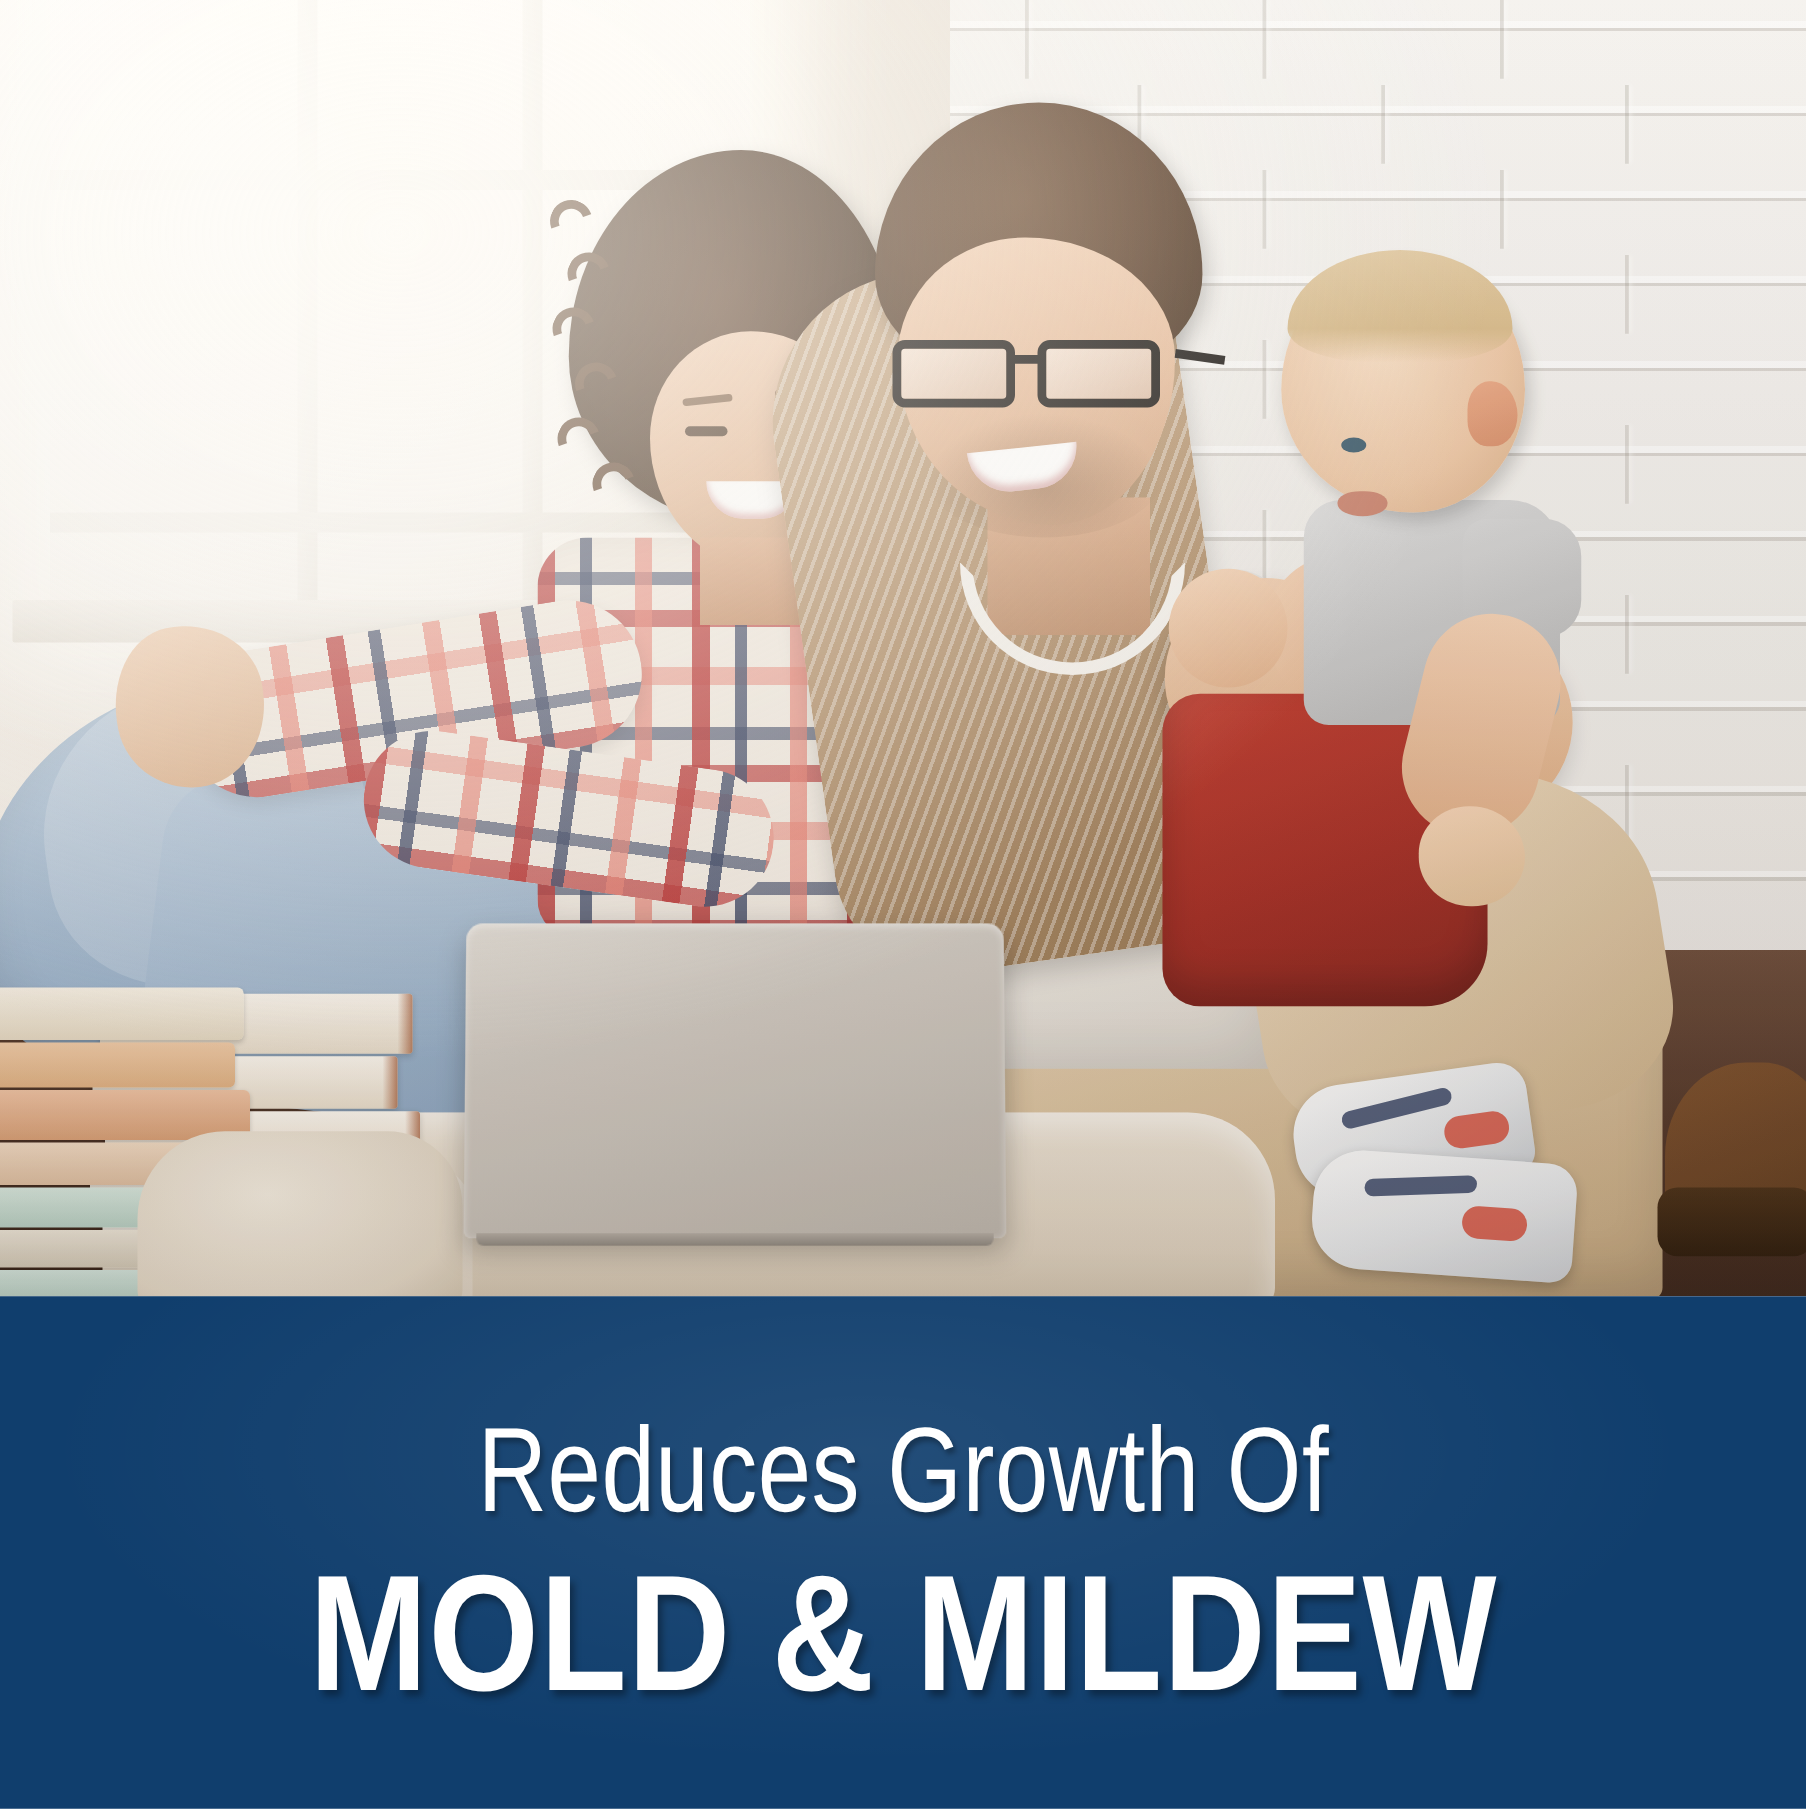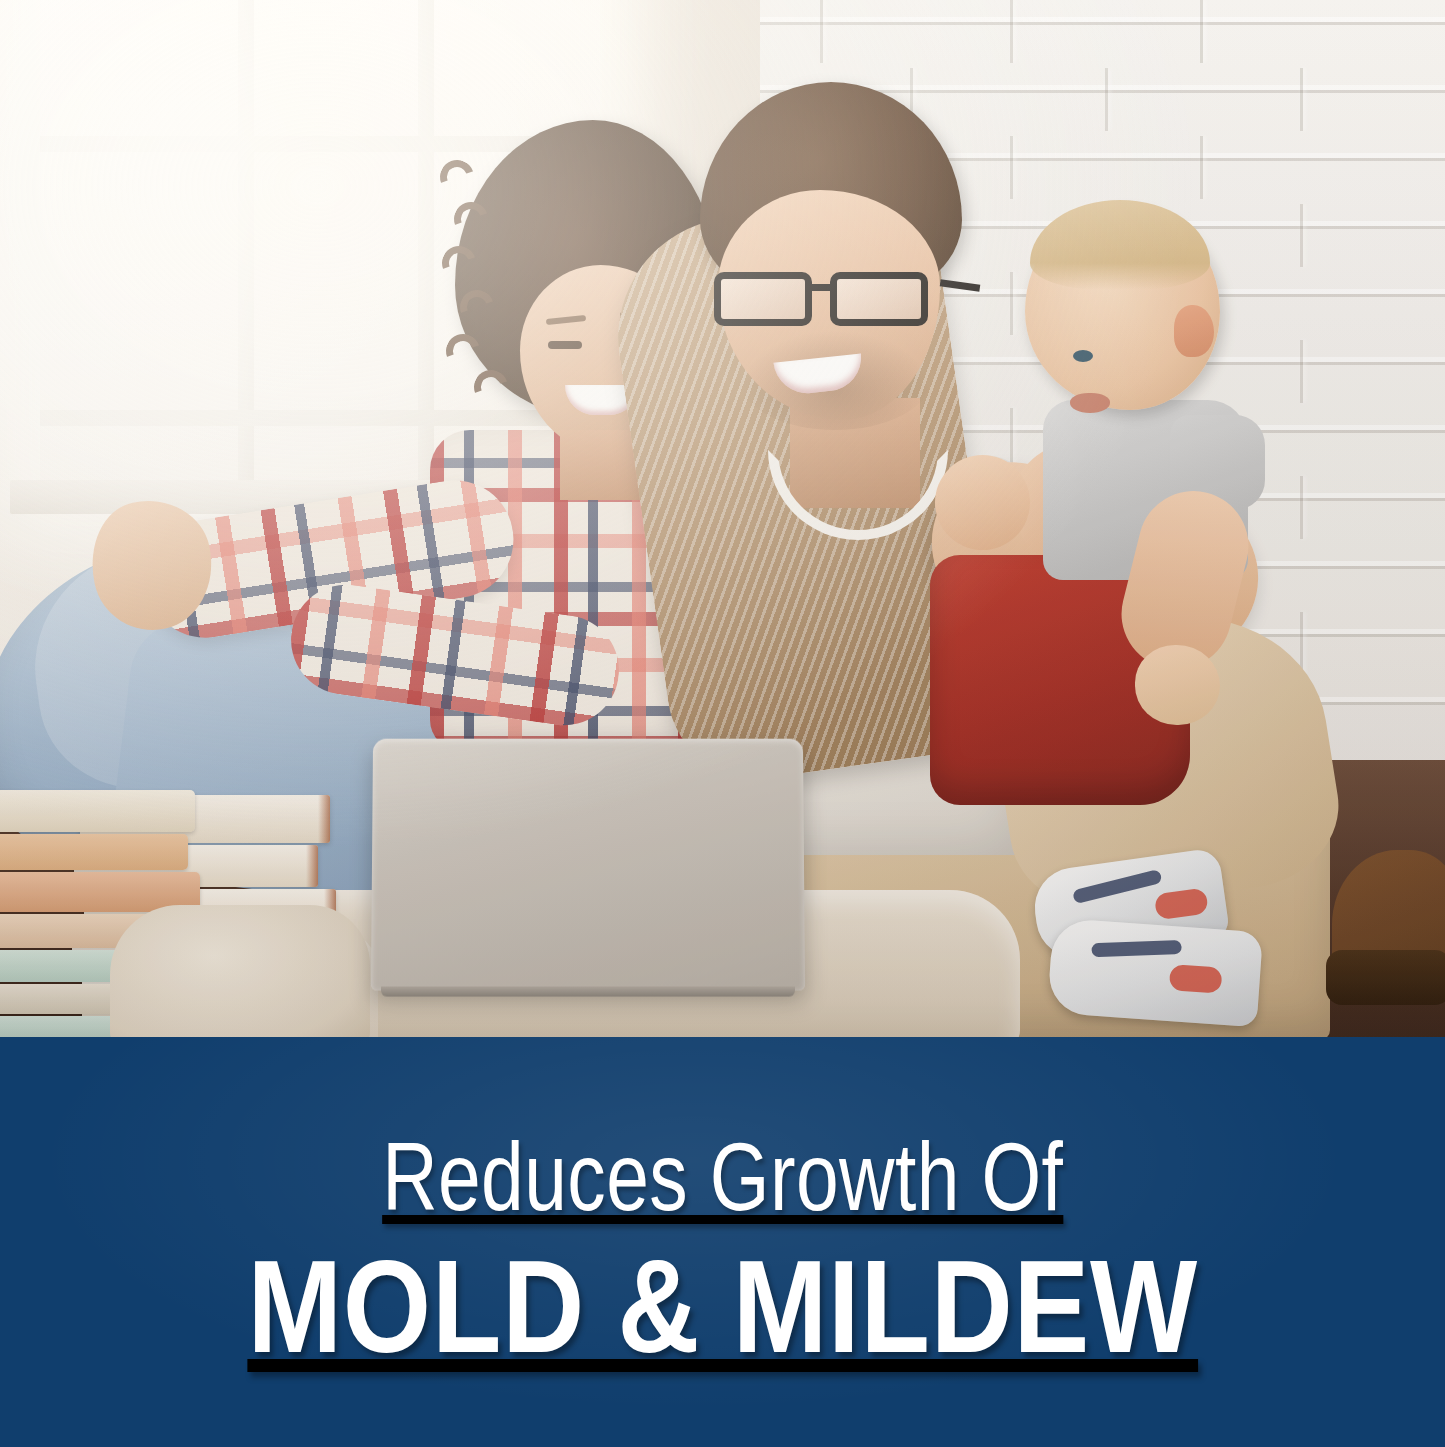--- a/index.html
+++ b/index.html
@@ -465,21 +465,20 @@
   .caption {
     position: absolute;
     left: 0; top: 1037px;
     width: 1445px; height: 410px;
     background: radial-gradient(ellipse at 50% 40%, #174madd 0%, #123F6E 0%, #0D3A66 100%);
     background-color: #103E6D;
     display: flex;
     flex-direction: column;
     align-items: center;
     justify-content: flex-start;
-    text-decoration: underline;
   }
   .caption-sheen {
     position:absolute; inset:0;
     background: radial-gradient(ellipse at 48% 30%, rgba(255,255,255,0.08) 0%, rgba(255,255,255,0) 62%);
     pointer-events:none;
   }
 
   .cap-line1 {
     position: relative;
     margin-top: 92px;

